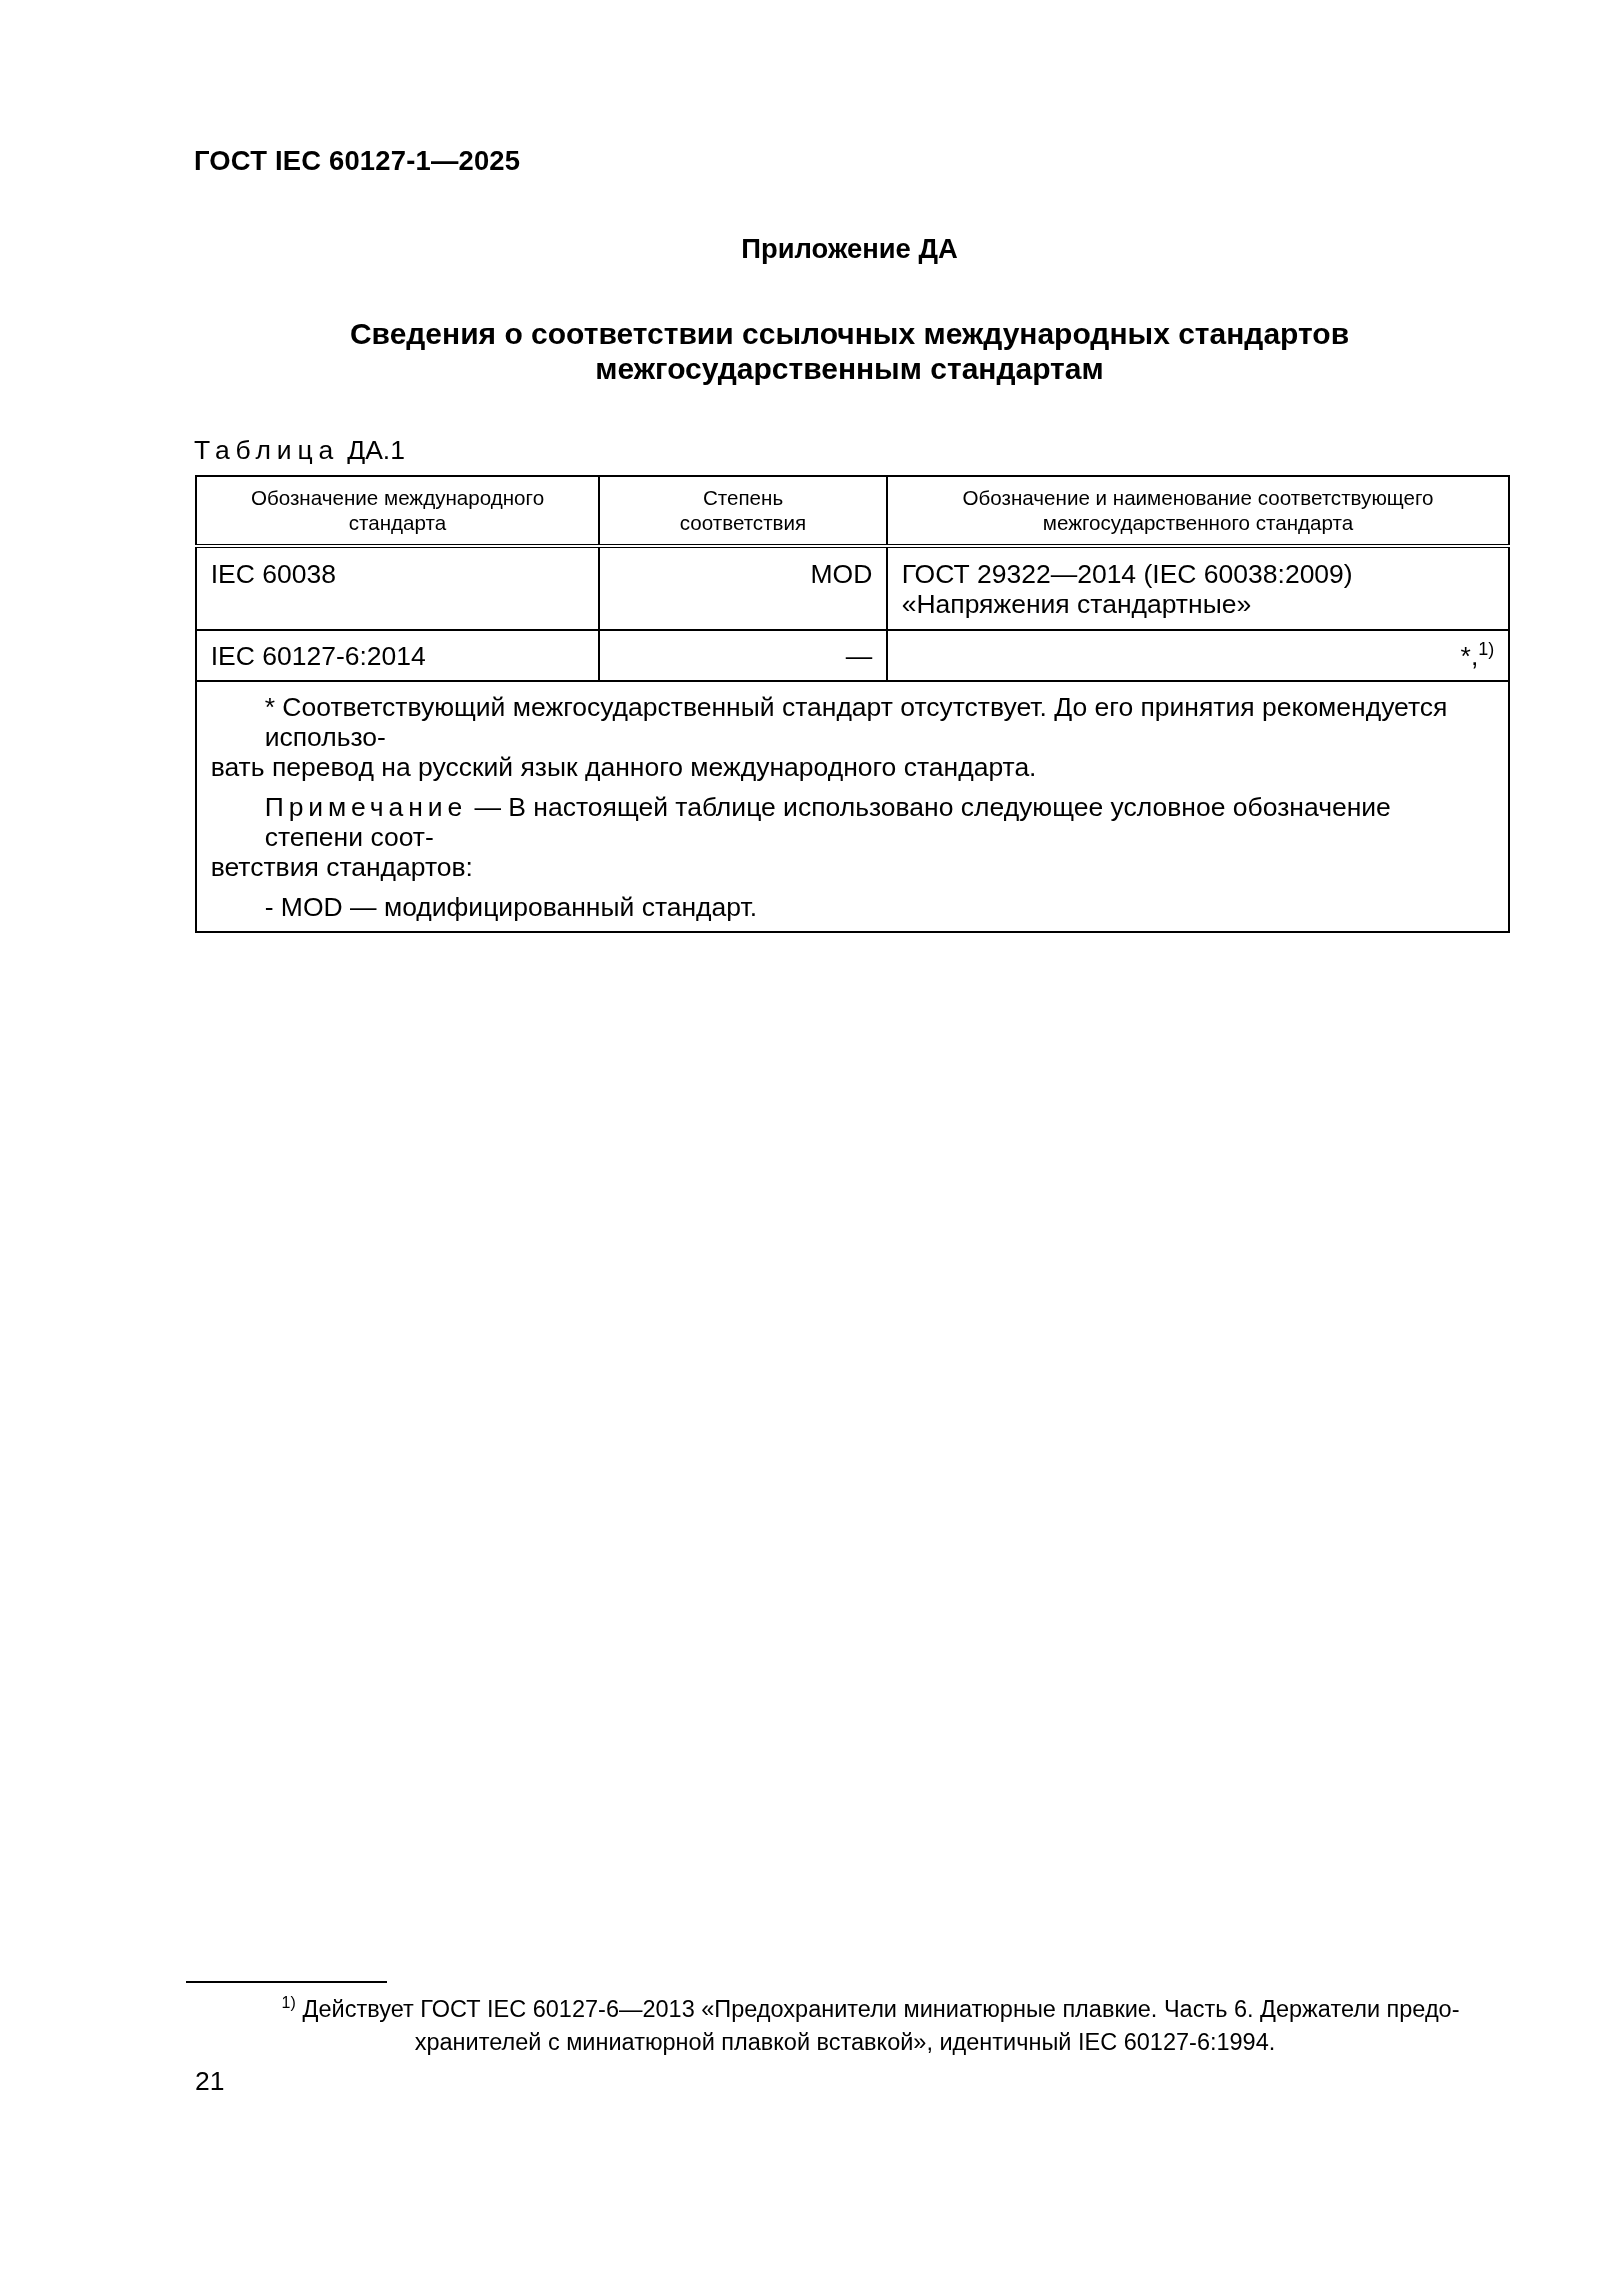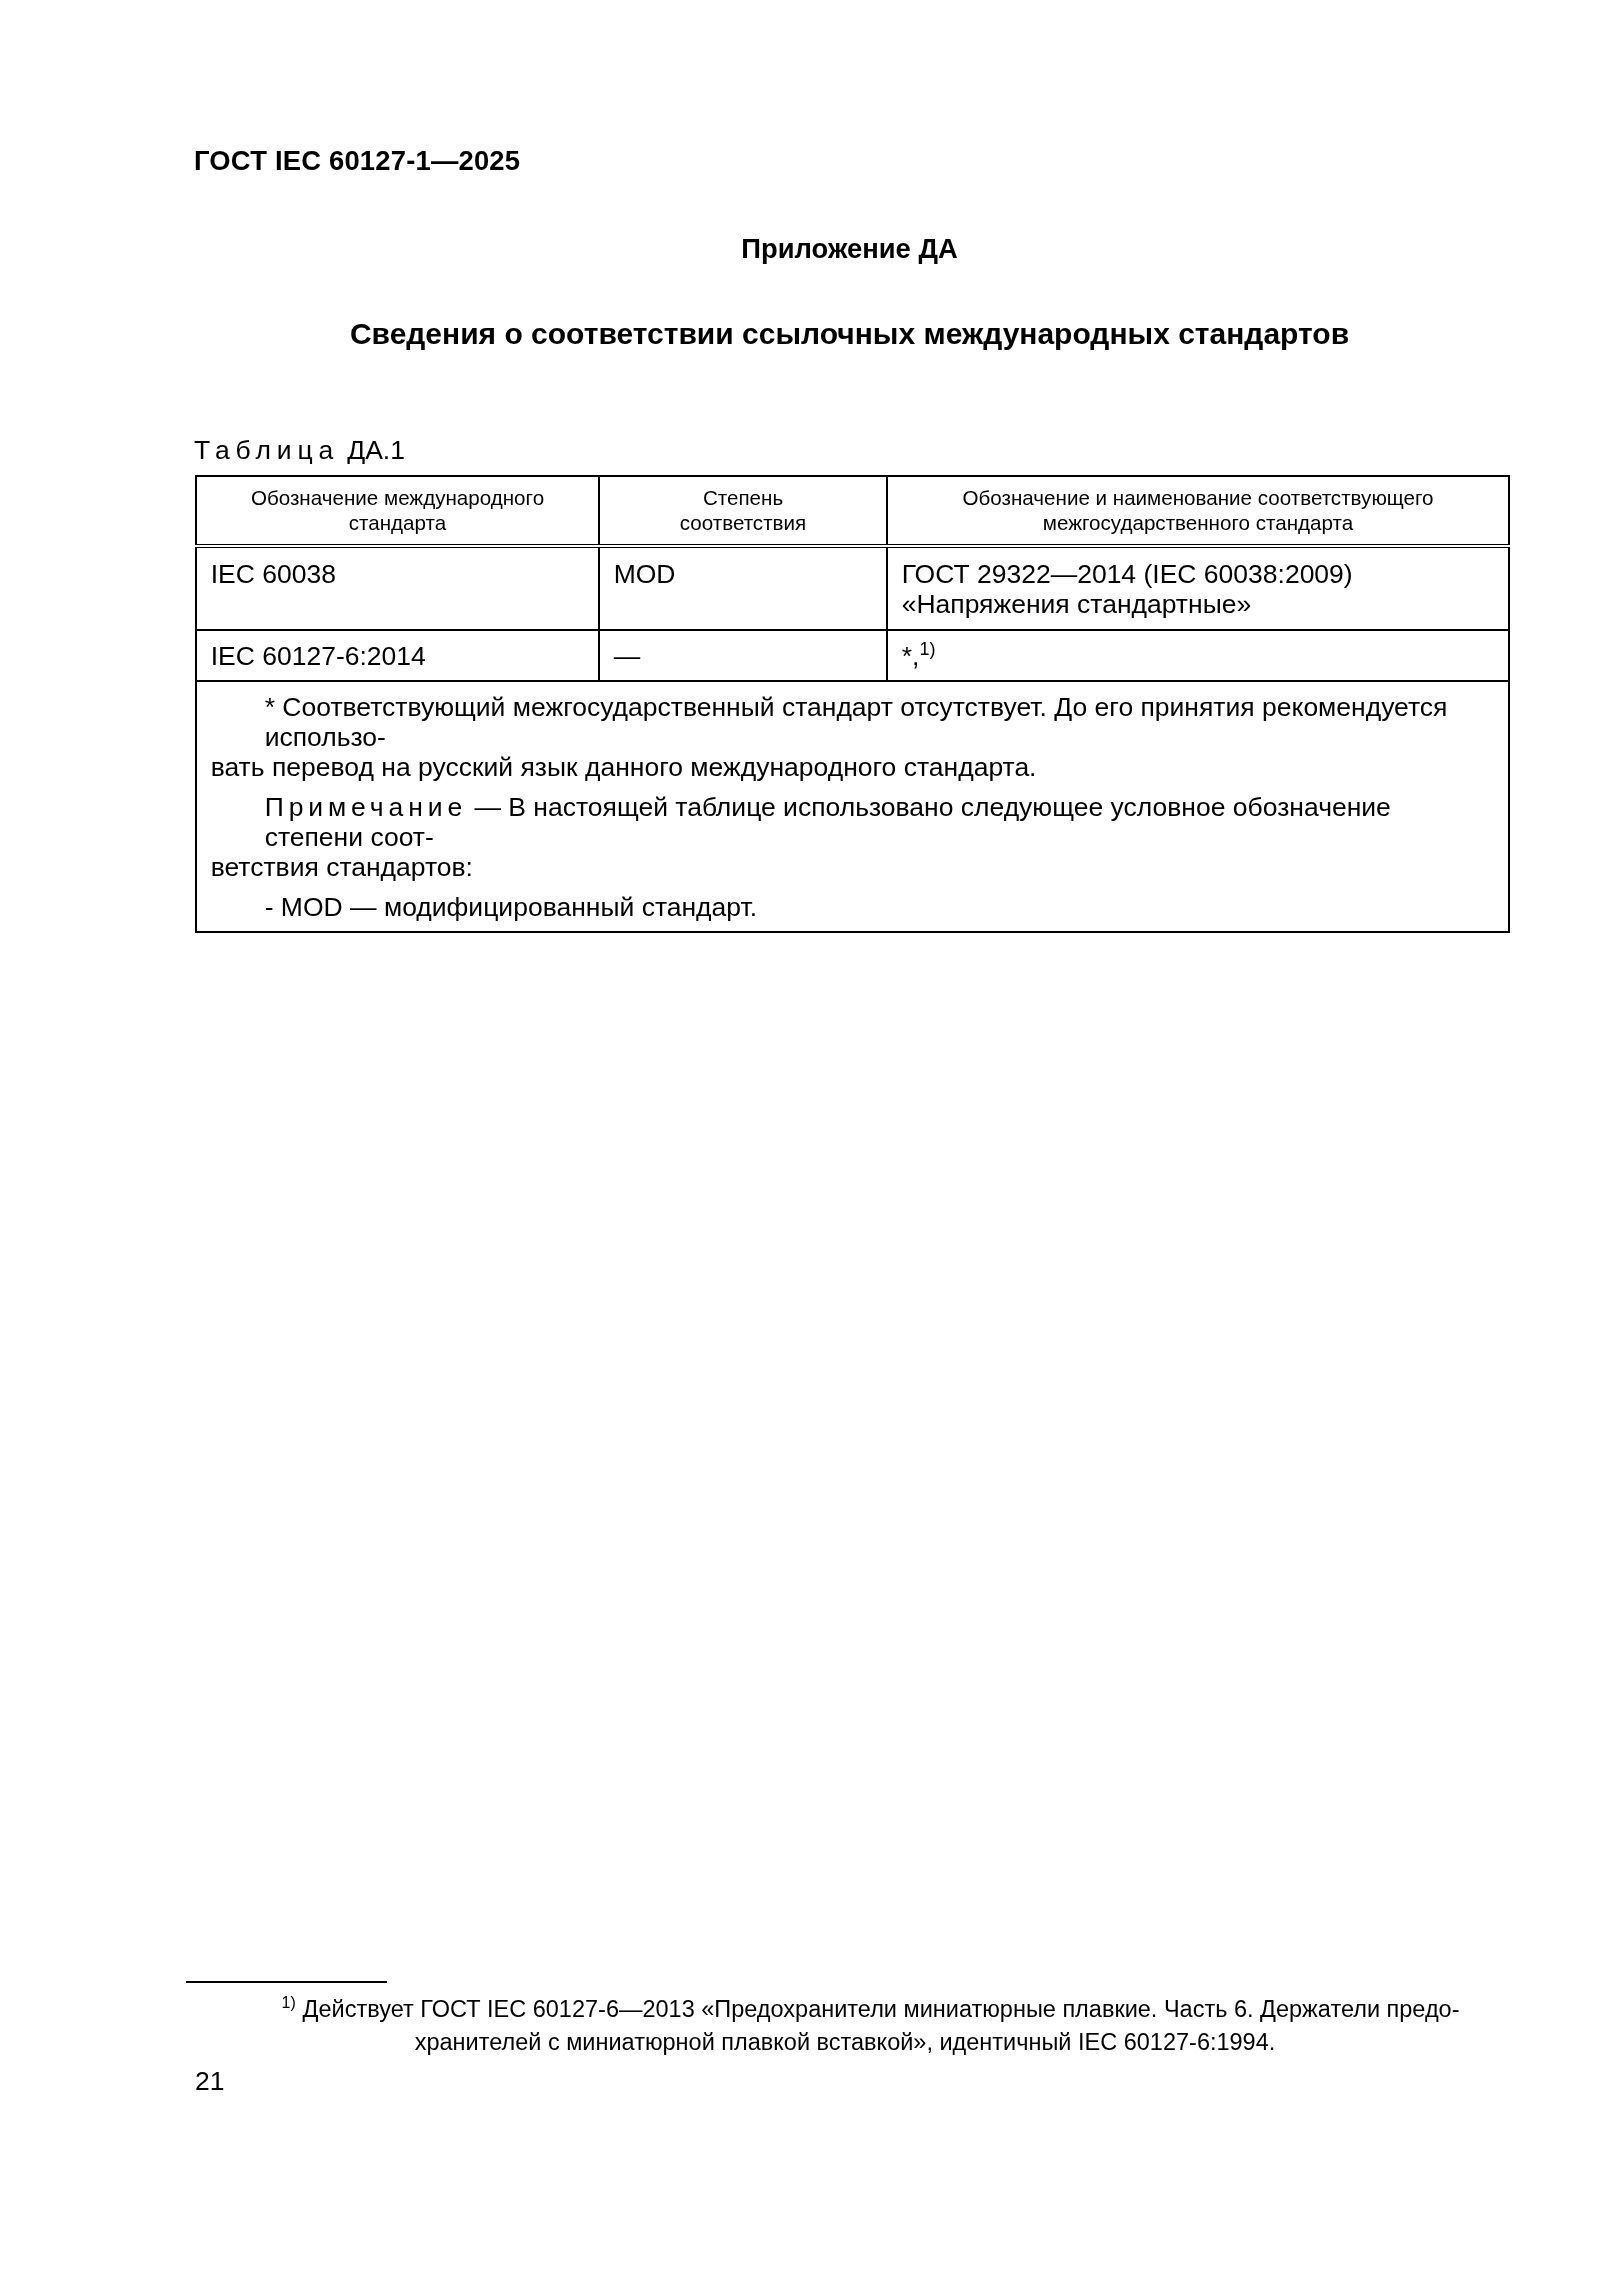--- a/index.html
+++ b/index.html
@@ -23,21 +23,21 @@
   table.std th{
     border:2px solid #000;border-top:2.9px solid #000;border-bottom:4.9px double #000;
     font-weight:normal;font-size:20.6px;line-height:25.5px;
     vertical-align:middle;padding:7.8px 5.9px;text-align:center;
   }
   table.std td{border:2px solid #000;font-size:26.5px;line-height:30px;padding:9.8px 13.7px;}
   tr.row-tall{height:74px;}
   tr.row-tall td{vertical-align:top;padding-top:11.8px;border-bottom:2.9px solid #000;}
   tr.row-short{height:51px;}
   tr.row-short td{vertical-align:middle;padding-top:5.9px;padding-bottom:5.9px;border-bottom:2.9px solid #000;}
-  td.c-center{text-align:left;}
+  td.c-center{text-align:right;}
   td.notes-cell{border:0;padding:11.8px 15.7px 13.7px 15.7px;font-size:22.5px;line-height:29px;vertical-align:top;}
   .note-par{margin:0 0 9.8px 0;}
   .note-par:last-child{margin-bottom:0;}
   .indent{padding-left:54px;}
   .note-label{letter-spacing:4.9px;}
   sup.marker{font-size:0.68em;vertical-align:super;line-height:0;}
   .fn-rule{left:186px;top:1981px;width:201px;border-top:2px solid #000;height:0;}
   .footnote{left:193px;top:1993px;width:1304px;font-size:23.5px;line-height:33px;}
   .footnote .line1{padding-left:51px;}
   .footnote sup.marker{margin-right:6.9px;}
@@ -47,20 +47,21 @@
 <body>
 
 <div class="abs doc-code">ГОСТ IEC 60127-1—2025</div>
 
 <div class="abs center-block appendix">
   <div>Приложение ДА</div>
 </div>
 
 <div class="abs center-block main-heading">
   <div>Сведения о соответствии ссылочных международных стандартов</div>
+  <div>межгосударственным стандартам</div>
 </div>
 
 <div class="abs table-caption">
   <span class="caption-word">Таблица</span><span class="caption-num">ДА.1</span>
 </div>
 
 <table class="std">
   <colgroup>
     <col style="width:403px">
     <col style="width:288px">

